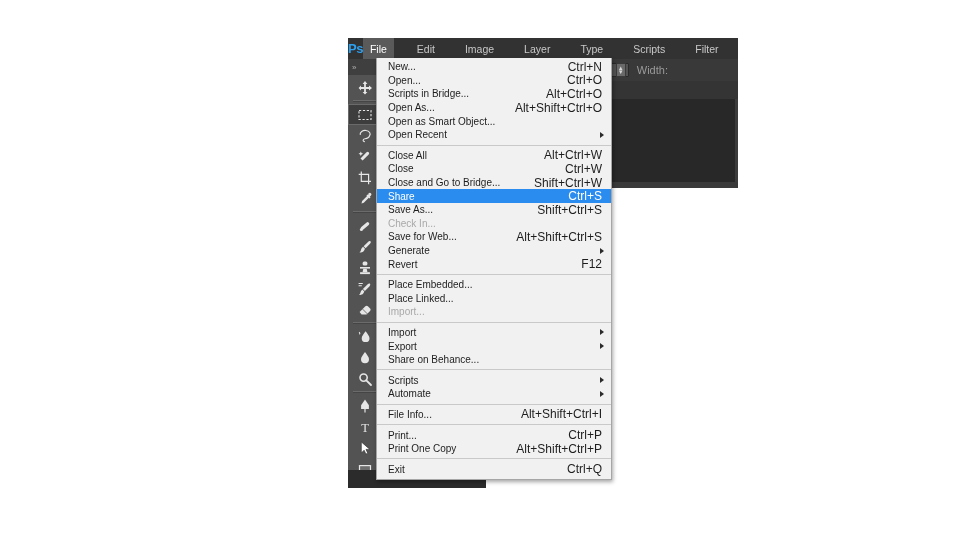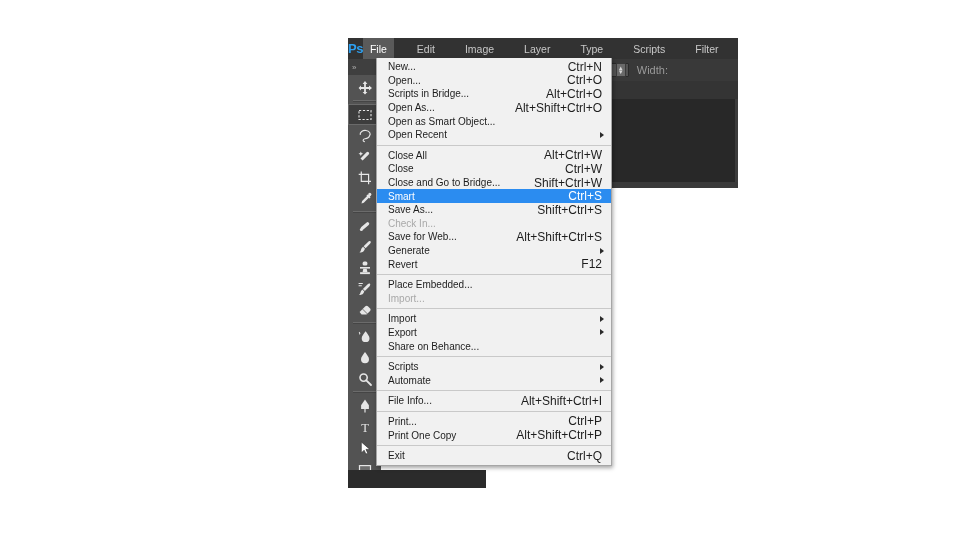--- a/index.html
+++ b/index.html
@@ -539,21 +539,21 @@
         <span class="lbl">Close</span>
         <span class="spacer"></span>
         <span class="sc">Ctrl+W</span>
       </div>
       <div class="mi">
         <span class="lbl">Close and Go to Bridge...</span>
         <span class="spacer"></span>
         <span class="sc">Shift+Ctrl+W</span>
       </div>
       <div class="mi highlight">
-        <span class="lbl">Smart</span>
+        <span class="lbl">Share</span>
         <span class="spacer"></span>
         <span class="sc">Ctrl+S</span>
       </div>
       <div class="mi">
         <span class="lbl">Save As...</span>
         <span class="spacer"></span>
         <span class="sc">Shift+Ctrl+S</span>
       </div>
       <div class="mi disabled">
         <span class="lbl">Check In...</span>
@@ -572,20 +572,24 @@
       <div class="mi">
         <span class="lbl">Revert</span>
         <span class="spacer"></span>
         <span class="sc">F12</span>
       </div>
       <div class="menu-sep"></div>
       <div class="mi">
         <span class="lbl">Place Embedded...</span>
         <span class="spacer"></span>
       </div>
+      <div class="mi">
+        <span class="lbl">Place Linked...</span>
+        <span class="spacer"></span>
+      </div>
       <div class="mi disabled">
         <span class="lbl">Import...</span>
         <span class="spacer"></span>
       </div>
       <div class="menu-sep"></div>
       <div class="mi">
         <span class="lbl">Import</span>
         <span class="spacer"></span>
         <span class="arrow"></span>
       </div>

